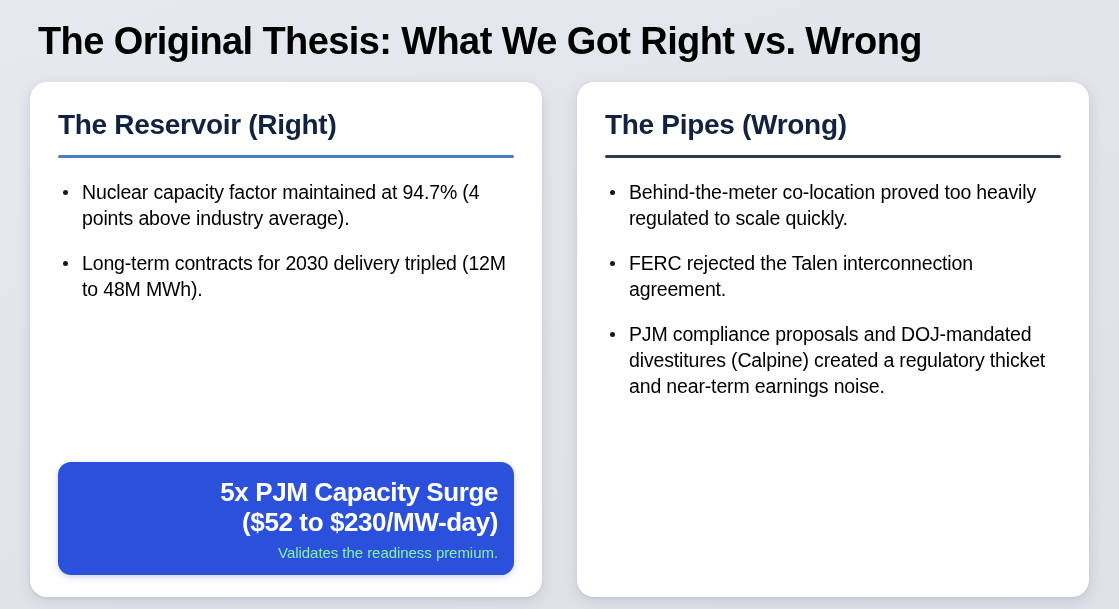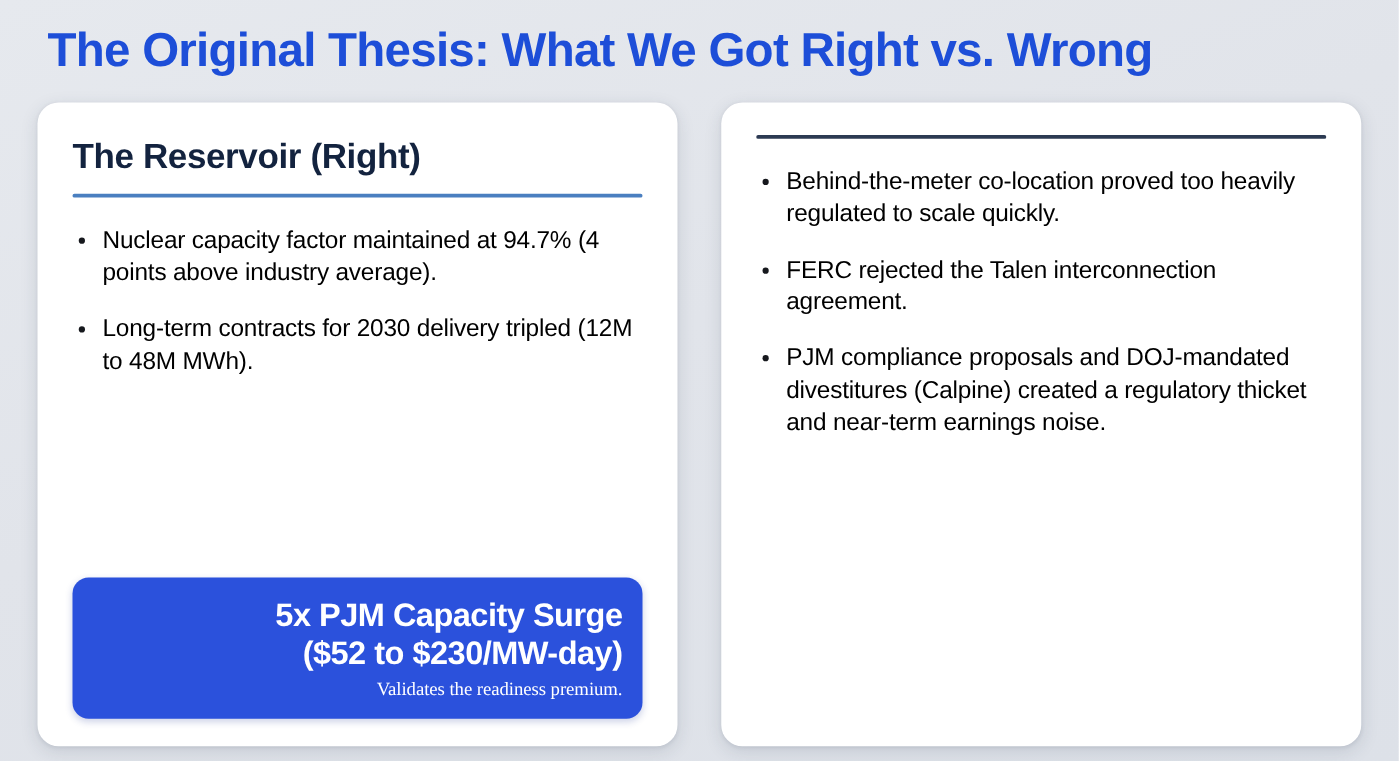--- a/index.html
+++ b/index.html
@@ -21,21 +21,21 @@
     height: 609px;
     box-sizing: border-box;
     padding: 12px 30px 12px 30px;
     display: flex;
     flex-direction: column;
   }
 
   .slide-title {
     font-size: 38px;
     font-weight: bold;
-    color: #1d4ed8;
+    color: #000000;
     letter-spacing: -0.6px;
     line-height: 1.15;
     margin: 8px 0 18px 8px;
     white-space: nowrap;
   }
 
   .cards {
     display: flex;
     flex: 1;
     gap: 35px;
@@ -116,26 +116,25 @@
   .callout-line {
     color: #ffffff;
     font-size: 26px;
     font-weight: bold;
     line-height: 1.18;
     letter-spacing: -0.4px;
     white-space: nowrap;
   }
 
   .callout-sub {
-    color: #ffffff;
+    color: #86efac;
     font-size: 15px;
     font-weight: normal;
     margin-top: 6px;
     letter-spacing: -0.05px;
-    font-family: Liberation Serif, serif;
   }
 
   .spacer { flex: 1 1 auto; }
 </style>
 </head>
 <body>
 
 <div class="slide">
 
   <div class="slide-title">The Original Thesis: What We Got Right vs. Wrong</div>
@@ -154,20 +153,21 @@
       <div class="spacer"></div>
 
       <div class="callout">
         <div class="callout-line">5x PJM Capacity Surge</div>
         <div class="callout-line">($52 to $230/MW-day)</div>
         <div class="callout-sub">Validates the readiness premium.</div>
       </div>
     </div>
 
     <div class="card">
+      <div class="card-header">The Pipes (Wrong)</div>
       <div class="card-rule rule-navy"></div>
 
       <ul class="bullets">
         <li class="bullet">Behind-the-meter co-location proved too heavily regulated to scale quickly.</li>
         <li class="bullet">FERC rejected the Talen interconnection agreement.</li>
         <li class="bullet">PJM compliance proposals and DOJ-mandated divestitures (Calpine) created a regulatory thicket and near-term earnings noise.</li>
       </ul>
 
       <div class="spacer"></div>
     </div>

